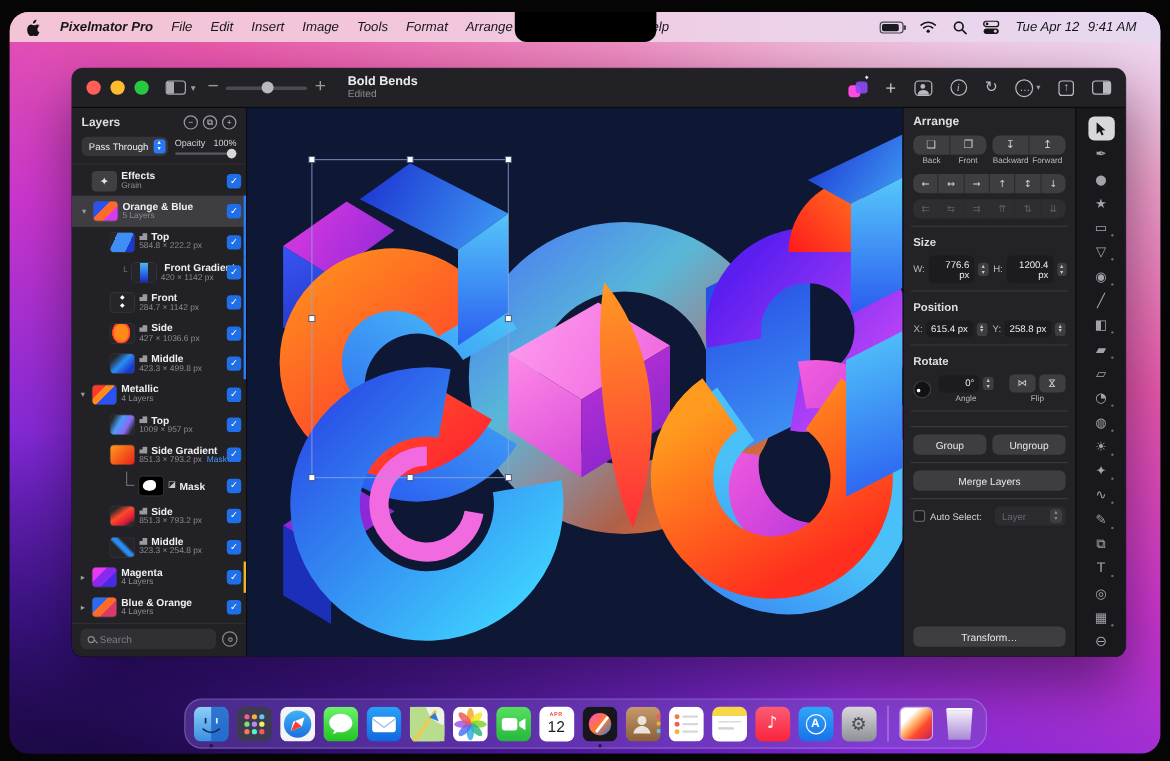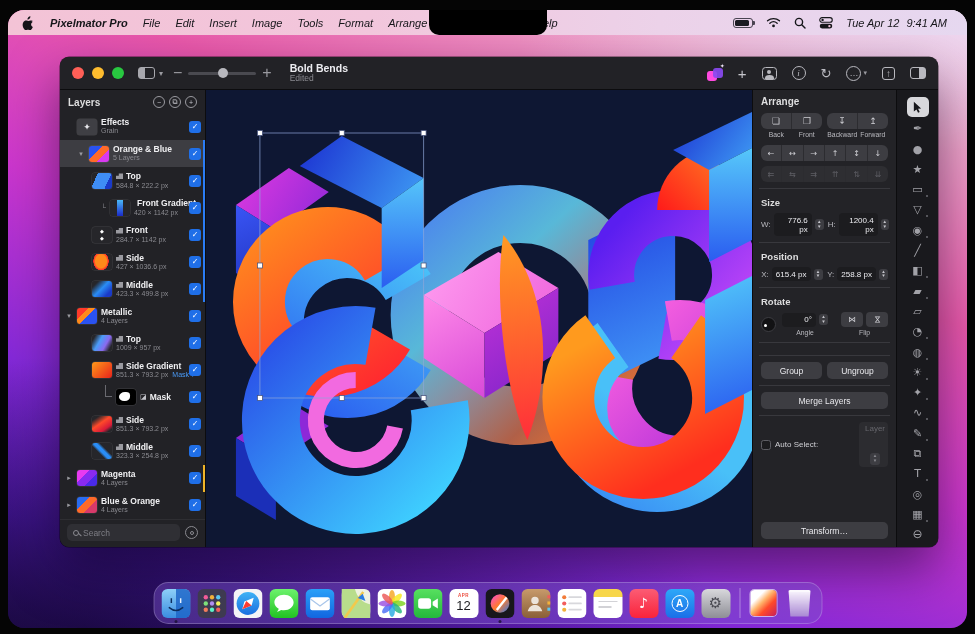--- a/index.html
+++ b/index.html
@@ -158,21 +158,21 @@
   .flipbtns { display:flex; gap:3px; }
   .flipbtn { width:22px; height:15px; background:#3d3d42; border:none; border-radius:4px; color:#cfcfd4; font-size:8px; font-family:"DejaVu Sans",sans-serif; }
   .flipbtn.v { transform:none; } .flipbtn.v span { display:inline-block; transform:rotate(90deg); }
   .btngrid { display:grid; grid-template-columns:1fr 1fr; gap:5px; }
   .abtn { background:#3d3d42; border:none; border-radius:5px; color:#e8e8ec; font-size:8.5px; padding:3.5px 0; font-family:"Liberation Sans",sans-serif; }
   .abtn.dis { background:#2c2c30; color:#66666c; }
   .abtn.wide { grid-column:1 / -1; }
   .autoselect { display:flex; align-items:center; gap:4px; }
   .as-cb { width:10px; height:10px; border:1px solid #5e5e64; border-radius:2.5px; background:#1c1c1f; flex:none; }
   .as-label { font-size:8px; color:#cfcfd4; white-space:nowrap; }
-  .as-dd { margin-left:auto; display:flex; align-items:center; background:#2c2c30; border-radius:4px; padding:2px 3px 2px 6px; gap:20px;flex-direction:column; }
+  .as-dd { margin-left:auto; display:flex; align-items:center; background:#2c2c30; border-radius:4px; padding:2px 3px 2px 6px; gap:20px; }
   .as-dd em { font-style:normal; font-size:8px; color:#66666c; }
   .as-dd .blend-step { background:#3d3d42; color:#8a8a90; }
   .transform-btn { margin-top:auto; }
 
   
   .toolbar { width:42px; flex:none; background:#19191d; border-left:1px solid #0c0c0e; display:flex; flex-direction:column; align-items:center; padding:7px 0 6px; }
   .tools-list { flex:1; display:flex; flex-direction:column; align-items:center; justify-content:space-between; }
   .tool { width:22px; height:17px; display:flex; align-items:center; justify-content:center; color:#a2a2a8; font-size:11px; font-family:"DejaVu Sans",sans-serif; position:relative; }
   .tool.sel { background:#d8d8dc; border-radius:5px; height:20px; }
   .tool.sub::after { content:""; position:absolute; right:1px; bottom:1px; width:2px; height:2px; border-radius:50%; background:#6a6a70; }
@@ -301,35 +301,53 @@
 
         <div class="layers">
           <div class="lp-head">
             <span class="lp-title">Layers</span>
             <span class="lp-icons" id="lp-icons">
                 <span class="lp-circ">−</span>
                 <span class="lp-circ">⧉</span>
                 <span class="lp-circ">+</span>
               </span>
           </div>
+          <div class="blendrow">
+            <span class="blend-pill">
+              <em>Pass Through</em>
+              <span class="blend-step">
+                  <span>▲</span>
+                  <span>▼</span>
+                </span>
+            </span>
+            <span class="opac">
+              <span class="row1">
+                <span>Opacity</span>
+                <span>100%</span>
+              </span>
+              <span class="otrack" style="display:block">
+                  <span class="oknob"></span>
+                </span>
+            </span>
+          </div>
           <div class="layers-list" id="layers-list">
               <div class="layer-row" style="padding-left: 5px;">
                 <span class="chev"></span>
                 <span class="thumb t-effects"></span>
                 <span class="ltext">
                   <span class="lname">
                     <em>Effects</em>
                   </span>
                   <span class="lsubrow">
                     <span class="lsub">Grain</span>
                   </span>
                 </span>
                 <span class="cb on">✓</span>
               </div>
-              <div class="layer-row selected" style="padding-left: 17px; justify-content: center;">
+              <div class="layer-row selected" style="padding-left: 6px; justify-content: center;">
                 <span class="chev">▾</span>
                 <span class="thumb t-folder-orange-blue"></span>
                 <span class="ltext">
                   <span class="lname">
                     <em>Orange &amp; Blue</em>
                   </span>
                   <span class="lsubrow">
                     <span class="lsub">5 Layers</span>
                   </span>
                 </span>

